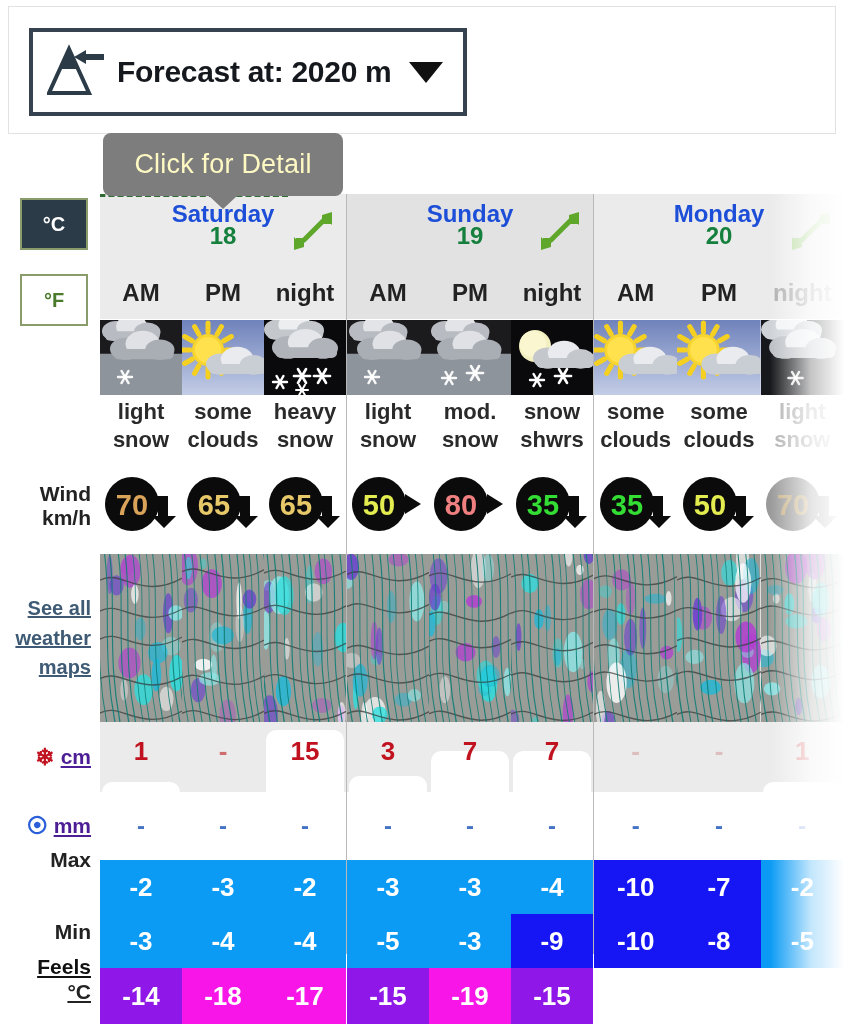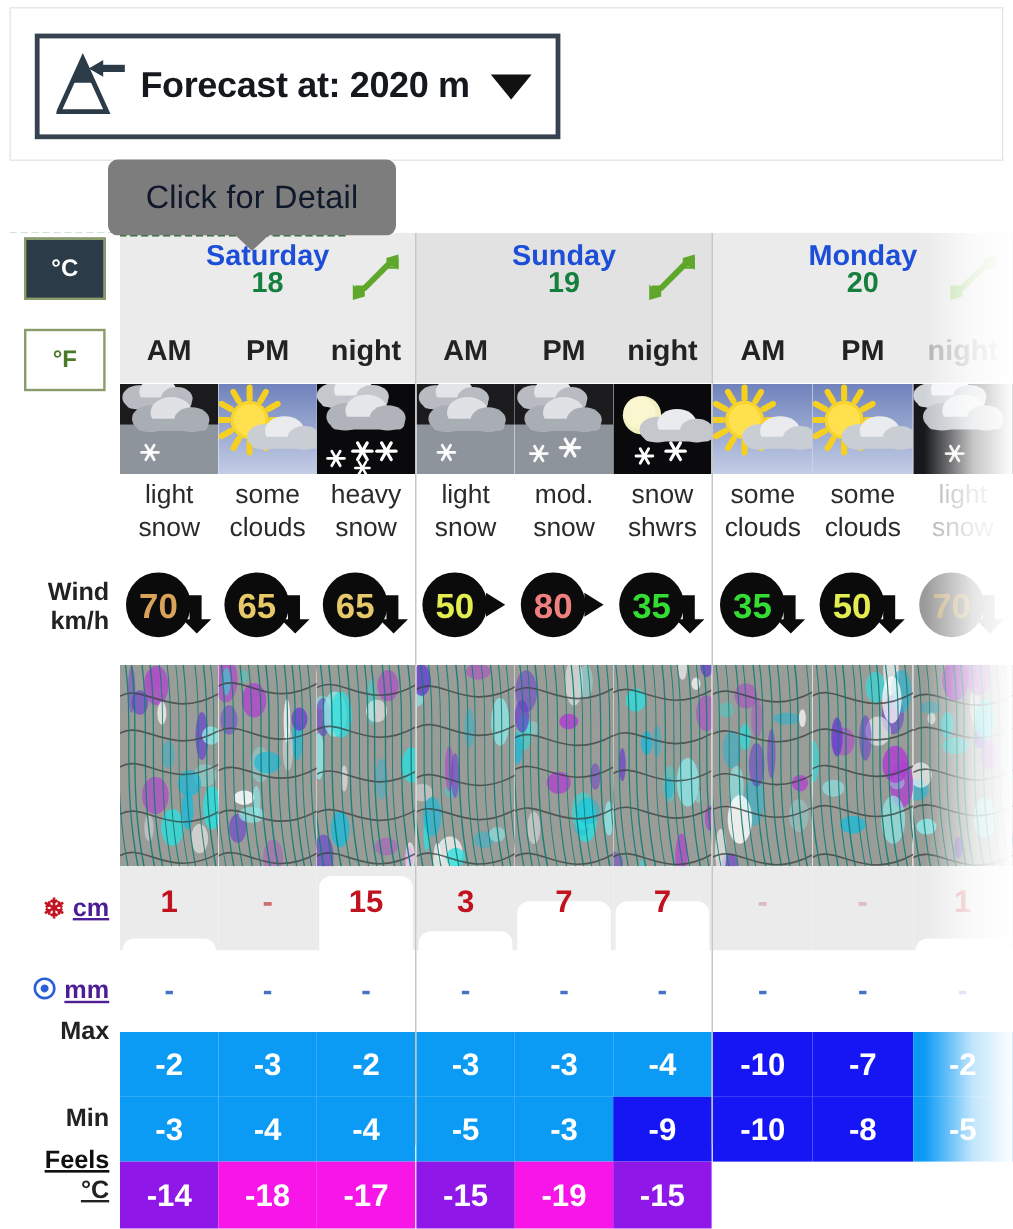--- a/index.html
+++ b/index.html
@@ -26,24 +26,24 @@
     font-size:30px; font-weight:bold; color:#15191d; letter-spacing:-0.3px;
     white-space:nowrap;
   }
   .elev-caret{
     width:0;height:0;border-left:17px solid transparent;border-right:17px solid transparent;
     border-top:21px solid #111; margin-left:10px; flex:none;
   }
 
   
   .tooltip{
-    position:absolute; left:90px; top:133px; width:240px; height:63px;
+    position:absolute; left:103px; top:133px; width:240px; height:63px;
     background:#7d7d7d; border-radius:8px;
     display:flex; align-items:center; justify-content:center;
-    color:#0f172a; font-size:27px; letter-spacing:.2px;
+    color:#fef9c3; font-size:27px; letter-spacing:.2px;
     z-index:40;
   }
   .tooltip::after{
     content:""; position:absolute; left:50%; bottom:-13px; transform:translateX(-50%);
     width:0;height:0;border-left:15px solid transparent;border-right:15px solid transparent;
     border-top:14px solid #7d7d7d;
   }
 
   
   .grid{ position:absolute; left:0; top:194px; width:844px; height:830px; }
@@ -116,21 +116,21 @@
   }
   .periods > div{
     flex:1; text-align:center; font-size:24px; font-weight:bold; color:#222;
     display:flex;align-items:center;justify-content:center;
   }
 
   .iconrow{ position:absolute; top:126px; left:0; right:0; height:75px; display:flex; }
   .iconrow > div{ flex:1; position:relative; overflow:hidden; }
   .condrow{ position:absolute; top:202px; left:0; right:0; height:72px; display:flex; background:#fff;}
   .condrow > div{
-    flex:1; text-align:center; font-size:22px; font-weight:normal; color:#2a2a2a;
+    flex:1; text-align:center; font-size:22px; font-weight:bold; color:#2a2a2a;
     line-height:1.28; padding-top:2px;
   }
   .windrow{ position:absolute; top:278px; left:0; right:0; height:64px; display:flex; background:#fff;}
   .windrow > div{ flex:1; display:flex; align-items:center; justify-content:center; }
   .maprow{ position:absolute; top:360px; left:0; right:0; height:168px; display:flex; }
   .maprow > div{ flex:1; position:relative; overflow:hidden; }
 
   .snowrow{ position:absolute; top:528px; left:0; right:0; height:70px; display:flex; }
   .snowrow > div{ flex:1; position:relative; background:#ebebeb; }
   .snowbar{
@@ -198,20 +198,25 @@
 
     <div class="sidebar">
       <div class="unit-btn unit-c">°C</div>
       <div class="unit-btn unit-f">°F</div>
 
       <div class="side-lbl side-wind">
         <div>Wind</div>
         <div>km/h</div>
       </div>
 
+      <div class="side-maps">
+        <div><span>See all</span></div>
+        <div><span>weather</span></div>
+        <div><span>maps</span></div>
+      </div>
 
       <div class="side-lbl side-snow">
         <span style="color:#c1121f;font-size:23px;">❄</span>
         <a>cm</a>
       </div>
 
       <div class="side-lbl side-rain">
         <span style="color:#2b5fd9;font-size:21px;">⦿</span>
         <a>mm</a>
       </div>

